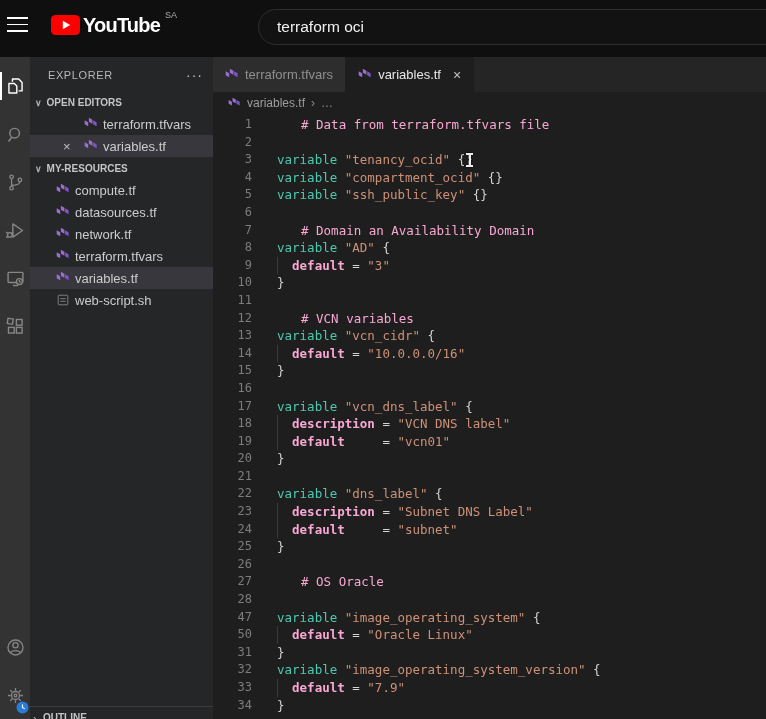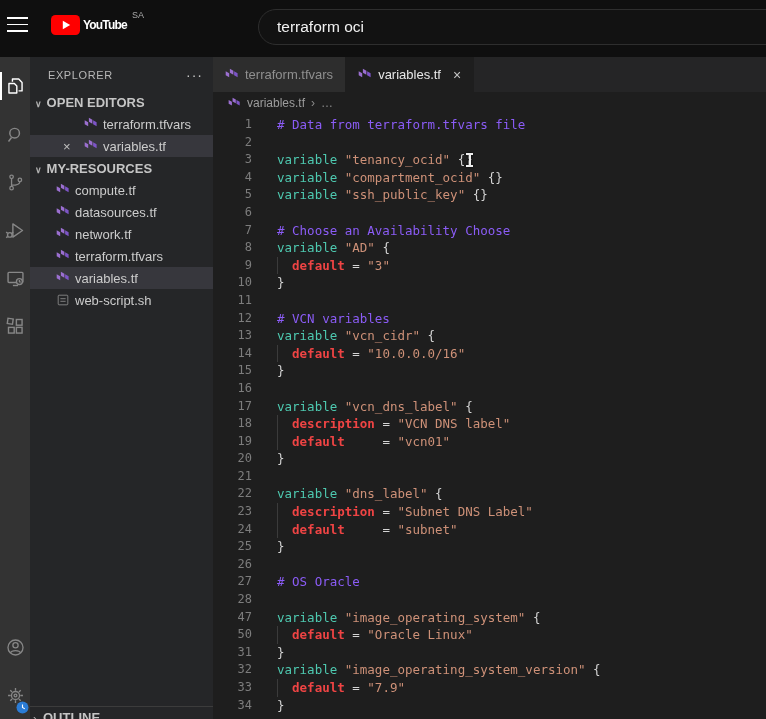--- a/index.html
+++ b/index.html
@@ -6,21 +6,21 @@
   html,body { width:766px; height:719px; overflow:hidden; background:#0f0f0f;
               font-family:"Liberation Sans", sans-serif; }
 
   
   .yt-header { position:relative; height:57px; background:#0f0f0f; }
   .hamburger { position:absolute; left:7px; top:17px; width:21px; height:15px;
                display:flex; flex-direction:column; justify-content:space-between; cursor:pointer; }
   .hamburger span { display:block; height:1.6px; background:#fff; }
   .yt-logo { position:absolute; left:51px; top:13px; display:flex; align-items:flex-start; gap:3px; cursor:pointer; }
   .yt-logo svg { width:29px; height:20px; margin-top:2px; }
-  .yt-wordmark { color:#fff; font-size:12px; font-weight:bold; letter-spacing:-0.8px; line-height:24px; }
+  .yt-wordmark { color:#fff; font-size:20px; font-weight:bold; letter-spacing:-0.8px; line-height:24px; }
   .yt-region { color:#aaa; font-size:9px; margin-top:-3px; margin-left:2px; }
   .yt-search { position:absolute; left:258px; top:9px; width:540px; height:36px;
                border:1px solid #2e2e2e; border-radius:20px; background:#121212; overflow:hidden; }
   .yt-search input { width:100%; height:100%; background:transparent; border:none; outline:none;
                      color:#f1f1f1; font-size:15.5px; padding:0 18px; font-family:"Liberation Sans",sans-serif; }
 
   
   .vscode { position:absolute; top:57px; left:0; right:0; bottom:0; display:flex; }
 
   
@@ -34,21 +34,21 @@
   .ab-icon.active::before { content:""; position:absolute; left:0; top:10px; bottom:10px; width:2px; background:#fff; }
   .ab-badge { position:absolute; right:1px; bottom:6px; width:13px; height:13px; }
   .ab-badge svg { width:13px; height:13px; }
 
   
   .sidebar { width:183px; background:#252628; color:#cccccc; position:relative; overflow:hidden; flex:none; }
   .sidebar-header { height:34px; display:flex; align-items:center; justify-content:space-between;
                     padding:1px 10px 0 18px; font-size:11px; letter-spacing:.6px; color:#b8b8b8; }
   .more-icon { color:#c5c5c5; font-size:14px; letter-spacing:1px; cursor:pointer; }
   .sec-header { height:22px; display:flex; align-items:center; gap:3px; padding-left:3px;
-                font-size:13px; font-weight:bold; color:#c5c5c5; cursor:pointer; }
+                font-size:10px; font-weight:bold; color:#c5c5c5; cursor:pointer; }
   .chevron-down::before { content:"\2228"; font-size:9px; color:#b0b0b0; padding:0 2px; }
   .chevron-right::before { content:"\203A"; font-size:12px; color:#b0b0b0; padding:0 3px; }
   .file-row { height:22px; display:flex; align-items:center; gap:5px; font-size:13px; color:#cccccc;
               position:relative; cursor:pointer; white-space:nowrap; }
   .file-row.selected { background:#37373d; }
   .file-row.oe { padding-left:54px; }
   .file-row.fr { padding-left:26px; }
   .file-row .close-icon { position:absolute; left:33px; color:#c0c0c0; font-size:13px; }
   .file-icon { display:flex; }
   .file-icon svg { width:14px; height:14px; }
@@ -66,24 +66,24 @@
   .breadcrumb { height:22px; flex:none; display:flex; align-items:center; gap:6px;
                 padding-left:15px; font-size:12px; color:#9d9d9d; }
   .breadcrumb .file-icon svg { width:13px; height:13px; }
   .crumb-sep, .crumb-ellipsis { color:#8a8a8a; }
 
   .code { flex:1; overflow:hidden; padding-top:2px;
           font-family:"DejaVu Sans Mono","Liberation Mono",monospace; font-size:12.5px; line-height:17.6px; }
   .code-line { display:flex; height:17.6px; }
   .gutter { width:39px; flex:none; text-align:right; color:#7d7d7d; font-size:12px; }
   .line-content { padding-left:25px; white-space:pre; color:#d4d4d4; }
-  .tok-c { color:#8b5cf6; }
+  .tok-c { color:#f9a8d4;margin-left:24px; }
   .tok-k { color:#4EC9B0; }
   .tok-s { color:#CE9178; }
-  .tok-d { color:#ef4444; font-weight:bold; }
+  .tok-d { color:#f9a8d4; font-weight:bold; }
   .tok-p { color:#d4d4d4; }
   .tok-g { display:inline-block; box-shadow:inset 1px 0 0 #3b3b3b; }
   .tok-cur { position:relative; }
   .ibeam { position:absolute; left:0; top:1px; width:9px; height:14px;
            background:
              linear-gradient(#ededed,#ededed) no-repeat center top/7px 2px,
              linear-gradient(#ededed,#ededed) no-repeat center bottom/7px 2px,
              linear-gradient(#ededed,#ededed) no-repeat center/2px 100%;
            filter:drop-shadow(0 0 1px rgba(0,0,0,.9)); }
 </style>
@@ -343,21 +343,21 @@
         <div class="code-line">
           <span class="gutter">5</span>
           <span class="line-content"><span class="tok-k">variable</span><span class="tok-p"> </span><span class="tok-s">"ssh_public_key"</span><span class="tok-p"> {}</span></span>
         </div>
         <div class="code-line">
           <span class="gutter">6</span>
           <span class="line-content"></span>
         </div>
         <div class="code-line">
           <span class="gutter">7</span>
-          <span class="line-content"><span class="tok-c"># Choose an Availability Choose</span></span>
+          <span class="line-content"><span class="tok-c"># Domain an Availability Domain</span></span>
         </div>
         <div class="code-line">
           <span class="gutter">8</span>
           <span class="line-content"><span class="tok-k">variable</span><span class="tok-p"> </span><span class="tok-s">"AD"</span><span class="tok-p"> {</span></span>
         </div>
         <div class="code-line">
           <span class="gutter">9</span>
           <span class="line-content"><span class="tok-g">  </span><span class="tok-d">default</span><span class="tok-p"> = </span><span class="tok-s">"3"</span></span>
         </div>
         <div class="code-line">

